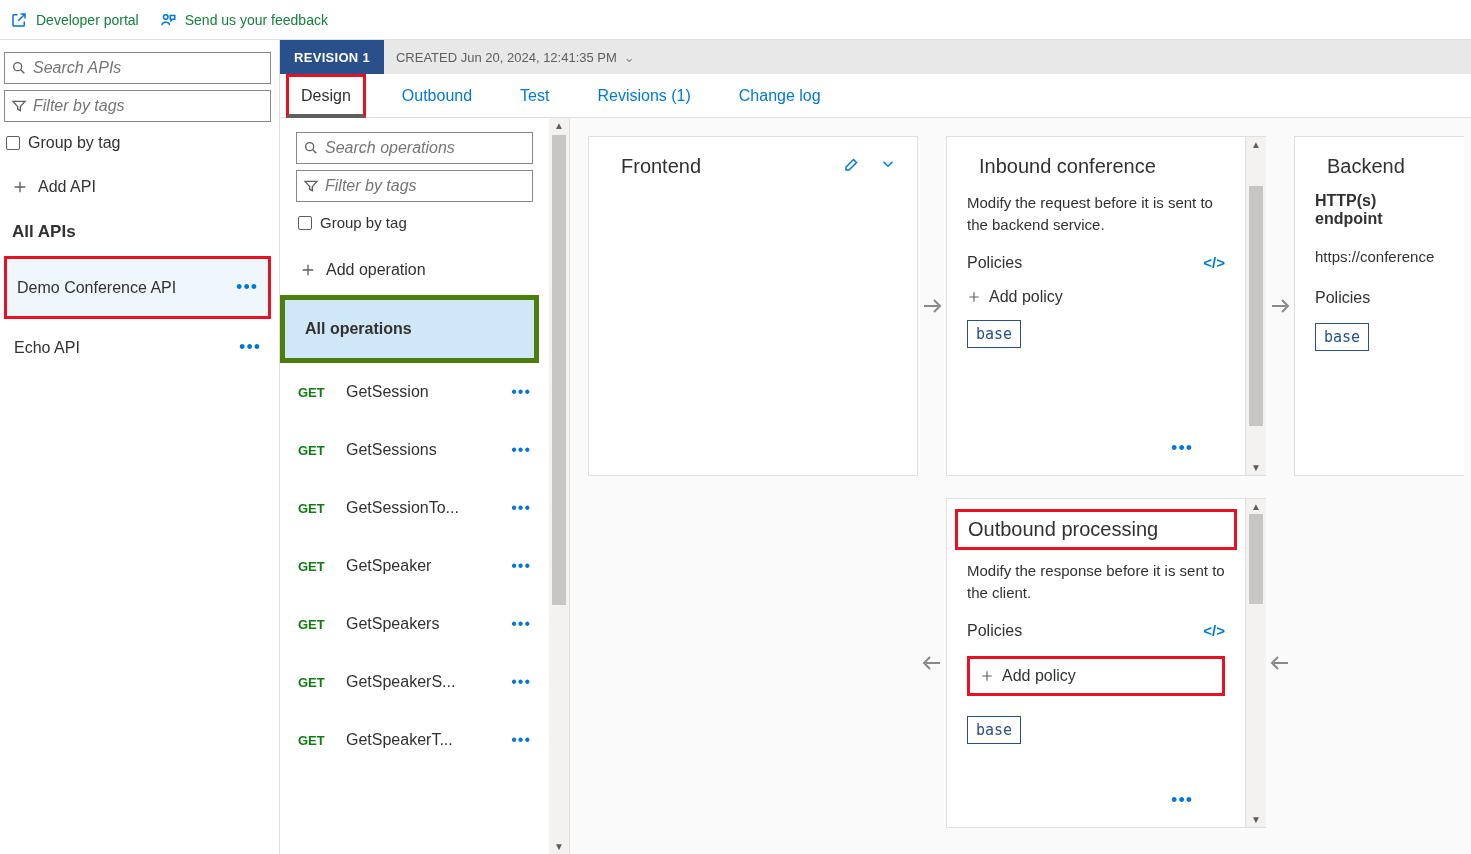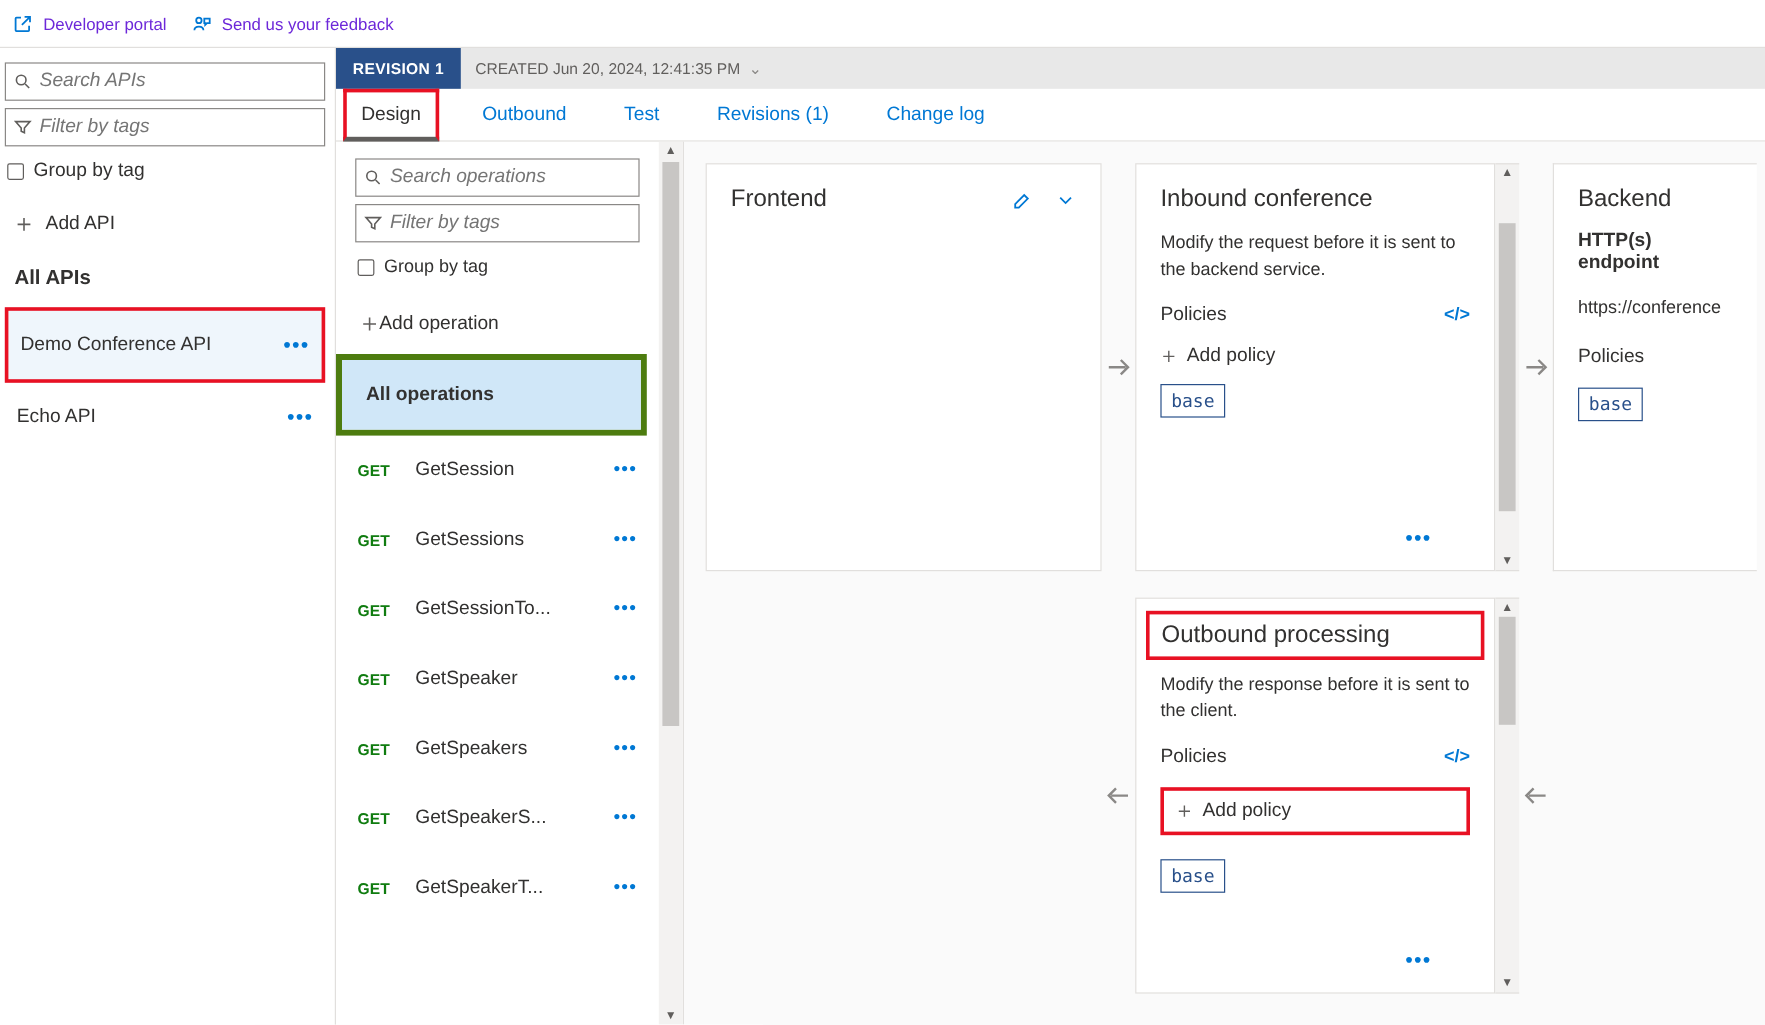--- a/index.html
+++ b/index.html
@@ -1,20 +1,20 @@
 <!DOCTYPE html>
 <html><head>
 <meta charset="utf-8">
 <style>
   * { box-sizing: border-box; margin: 0; padding: 0; }
   body { font-family: "Segoe UI", Arial, sans-serif; font-size: 14px; color: #323130; background: #fff; overflow: hidden; }
   
   
   .topbar { height: 40px; display: flex; align-items: center; padding: 0 10px; border-bottom: 1px solid #e1dfdd; gap: 20px; }
-  .topbar-link { display: flex; align-items: center; gap: 8px; color: #6d28d9; cursor: pointer; }
+  .topbar-link { display: flex; align-items: center; gap: 8px; color: #15803d; cursor: pointer; }
   .topbar-link svg { width: 18px; height: 18px; }
 
   .layout { display: flex; height: calc(854px - 40px); }
 
   
   .sidebar { width: 280px; border-right: 1px solid #e1dfdd; padding: 12px 8px 0 4px; overflow: hidden; }
   .searchbox { display: flex; align-items: center; border: 1px solid #8a8886; height: 32px; padding: 0 6px; gap: 6px; margin-bottom: 6px; }
   .searchbox input { border: none; outline: none; font-size: 16px; font-style: italic; color: #605e5c; width: 100%; background: transparent; }
   .searchbox svg { width: 16px; height: 16px; color: #605e5c; flex-shrink:0; }
   .checkbox-row { display: flex; align-items: center; gap: 8px; padding: 6px 2px 14px 2px; font-size: 16px; }
@@ -41,41 +41,41 @@
 
   .content-row { flex: 1; display: flex; overflow: hidden; }
 
   
   .ops-col { width: 290px; border-right: 1px solid #e1dfdd; position: relative; display: flex; }
   .ops-inner { flex: 1; padding: 14px 16px 0 16px; overflow: hidden; }
   .ops-scroll { width: 20px; background: #f3f2f1; position: relative; display:flex; flex-direction:column; align-items:center;}
   .ops-scroll .tri { color:#605e5c; font-size:10px; padding:2px 0;}
   .ops-scroll .thumb { background:#c8c6c4; width:14px; height:470px; margin-top:2px;}
   .ops-col .searchbox, .ops-col .checkbox-row { font-size: 15px; }
-  .op-add { display:flex; align-items:center; padding:16px 4px; font-size:16px; cursor:pointer;}
+  .op-add { display:flex; align-items:center; gap:10px; padding:16px 4px; font-size:16px; cursor:pointer;}
   .op-add svg{width:16px;height:16px;color:#605e5c;}
   .op-all { padding: 20px 6px; font-weight:700; font-size:16px; background:#d0e7f8; }
   .op-all-wrap { border:5px solid #4d7c0f; margin-left:-16px; margin-right:-6px;}
   .op-all-wrap .op-all{ padding-left:20px;}
   .op-row { display:flex; align-items:center; padding: 20px 2px; gap:14px; cursor:pointer;}
   .method { color:#107c10; font-weight:700; font-size:13px; width:34px;}
   .op-name { flex:1; font-size:16px; white-space:nowrap; overflow:hidden; text-overflow:ellipsis;}
   .op-more { color:#0078d4; font-size:16px; letter-spacing:1px;}
 
   
   .canvas { flex:1; background:#fafafa; padding: 18px 0 0 18px; position: relative; overflow:hidden;}
   .canvas-row { display:flex; align-items:stretch; gap:0; height: 340px; margin-bottom:22px;}
   .card { background:#fff; border:1px solid #e1dfdd; padding:18px 20px; display:flex; flex-direction:column; position:relative;}
   .card.frontend { width:330px;}
   .card.proc { width:300px;}
   .card.backend { width:170px; border-right:none;}
   .card-scroll { width:20px; background:#f3f2f1; display:flex; flex-direction:column; align-items:center; justify-content:space-between; border-top:1px solid #e1dfdd; border-bottom:1px solid #e1dfdd;}
   .card-scroll .tri{color:#605e5c;font-size:10px;padding:2px 0;}
   .card-scroll .thumb{background:#c8c6c4;width:14px;height:240px;}
-  .card-title { font-size:20px; color:#323130; margin-bottom:14px; display:flex; align-items:center; justify-content:space-between;}
+  .card-title { font-size:20px; color:#323130; margin-bottom:14px; display:flex; justify-content:space-between;margin-left:12px;}
   .card-desc { color:#323130; font-size:15px; line-height:1.45; margin-bottom:18px;}
   .subhead { font-size:16px; font-weight:400; margin-bottom:16px; display:flex; align-items:center; justify-content:space-between;}
   .code-icon { color:#0078d4; font-weight:700; font-size:15px;}
   .add-policy { display:flex; align-items:center; gap:8px; color:#323130; font-size:16px; cursor:pointer; margin-bottom:14px;}
   .add-policy svg{width:14px;height:14px;color:#605e5c;}
   .base-tag { border:1px solid #29508a; color:#29508a; font-family:monospace; font-size:15px; padding:4px 8px; display:inline-block;}
   .card-more { position:absolute; bottom:16px; right:52px; color:#0078d4; font-size:18px; letter-spacing:1px;}
   .arrow-gap { width:28px; display:flex; align-items:center; justify-content:center;}
   .arrow-gap svg{width:24px;height:24px;color:#8a8886;}
   .frontend .card-title .icons { display:flex; gap:18px; color:#0078d4;}

